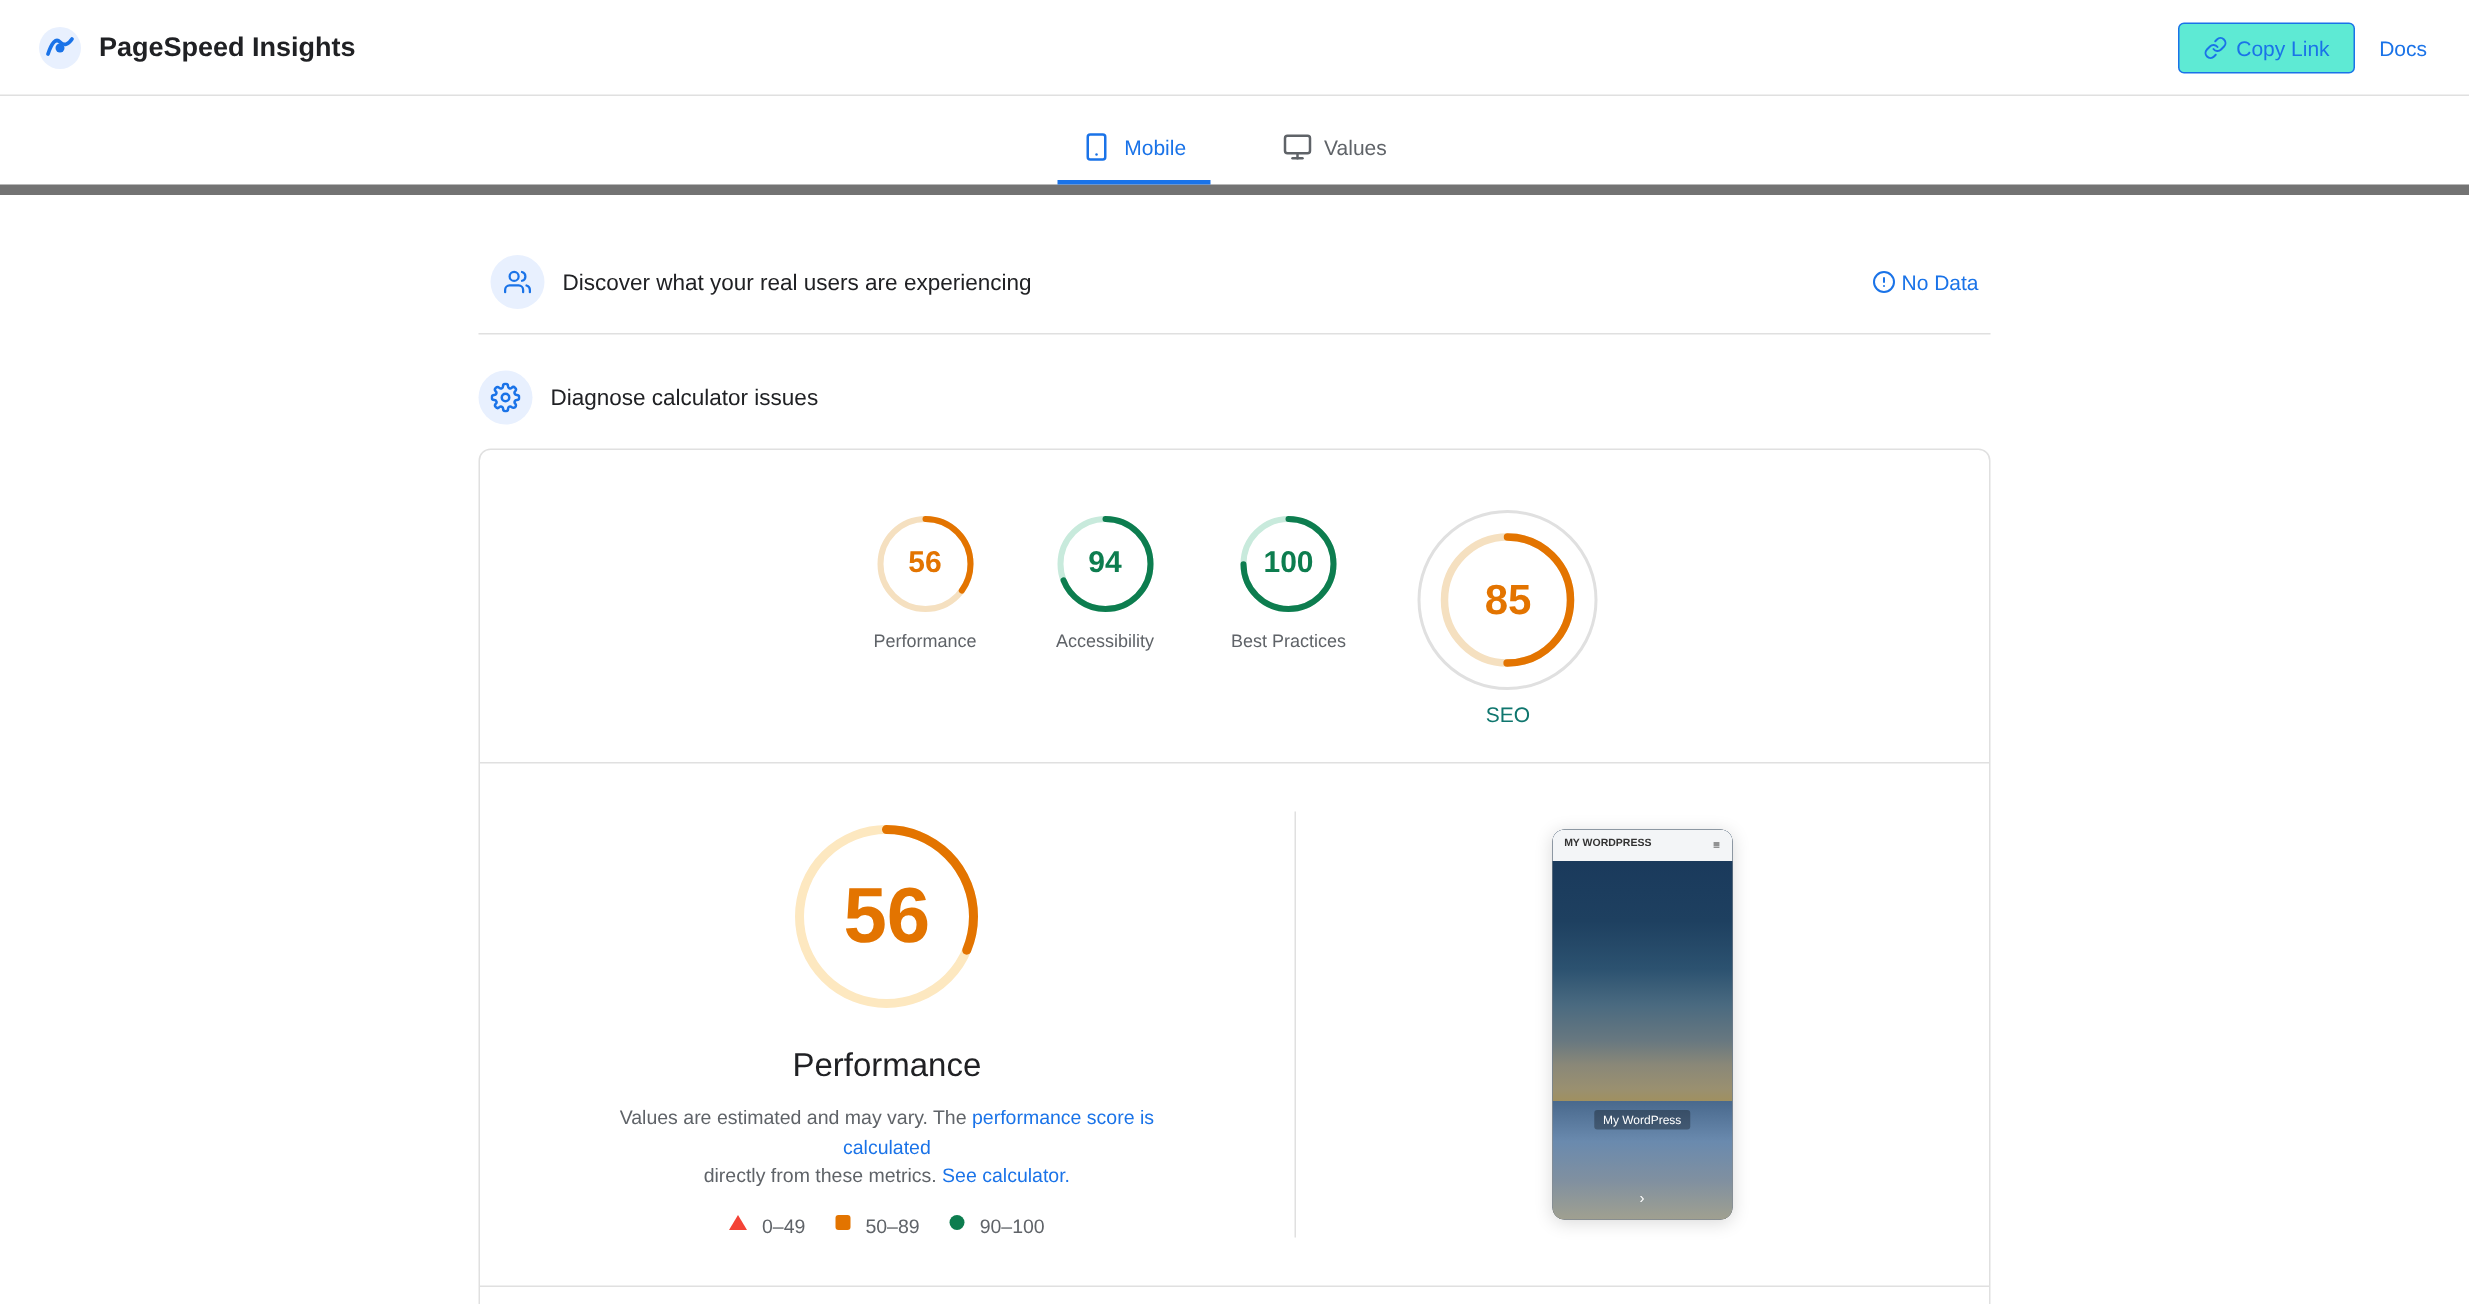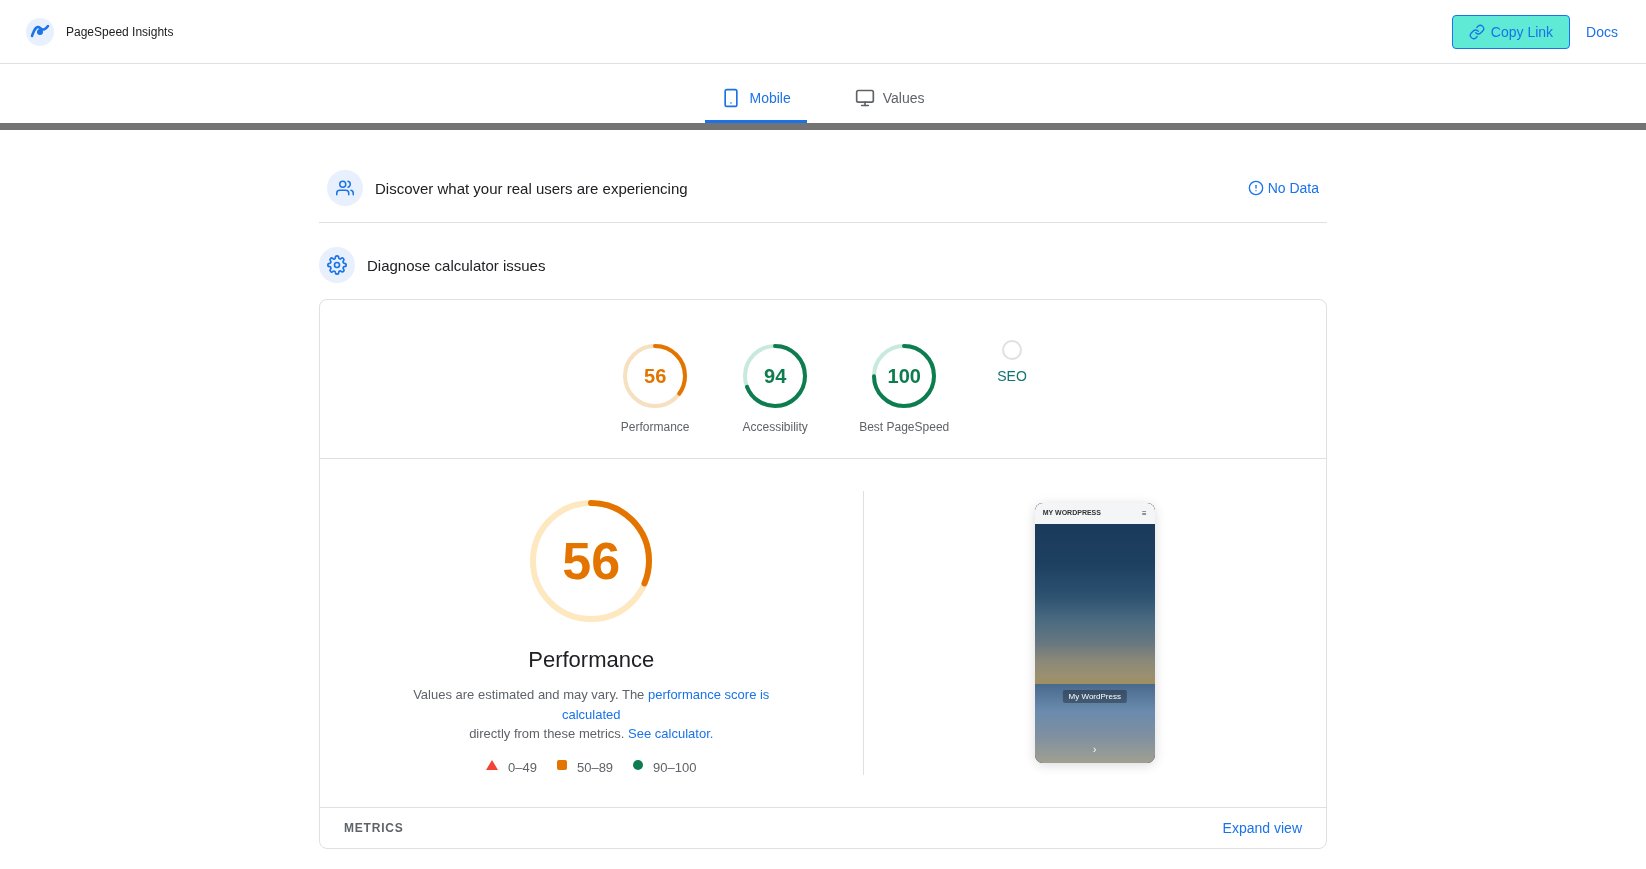--- a/index.html
+++ b/index.html
@@ -22,22 +22,22 @@
     .header-left {
       display: flex;
       align-items: center;
       gap: 10px;
     }
     .logo-icon {
       width: 32px;
       height: 32px;
     }
     .header-title {
-      font-size: 12px;
-      font-weight: 400;
+      font-size: 18px;
+      font-weight: 700;
       color: #202124;
     }
     .header-right {
       display: flex;
       align-items: center;
       gap: 12px;
     }
     .copy-link-btn {
       display: flex;
       align-items: center;
@@ -474,26 +474,33 @@
         </div>
 
         <div class="score-item">
           <div class="score-circle-wrap">
             <svg width="72" height="72" viewBox="0 0 72 72">
               <circle cx="36" cy="36" r="30" fill="none" stroke="#c8eadc" stroke-width="4"></circle>
               <circle cx="36" cy="36" r="30" fill="none" stroke="#0d7d4f" stroke-width="4" stroke-dasharray="188 188" stroke-dashoffset="47" stroke-linecap="round" transform="rotate(-90 36 36)"></circle>
             </svg>
             <span class="score-number" style="color:#0d7d4f">100</span>
           </div>
-          <span class="score-label">Best PageSpeed</span>
+          <span class="score-label">Best Practices</span>
         </div>
 
         <div class="score-item" style="position:relative;">
           <div style="position:relative; padding: 10px;">
             <div style="position:absolute; top:0; left:0; right:0; bottom:0; border-radius:50%; border:2px solid #e0e0e0; pointer-events:none;"></div>
+            <div class="score-circle-wrap large">
+              <svg width="100" height="100" viewBox="0 0 100 100">
+                <circle cx="50" cy="50" r="42" fill="none" stroke="#f5e0c0" stroke-width="5"></circle>
+                <circle cx="50" cy="50" r="42" fill="none" stroke="#e37400" stroke-width="5" stroke-dasharray="198 264" stroke-dashoffset="66" stroke-linecap="round" transform="rotate(-90 50 50)"></circle>
+              </svg>
+              <span class="score-number large" style="color:#e37400">85</span>
+            </div>
           </div>
           <span class="score-label large">SEO</span>
         </div>
 
       </div>
 
       <div class="perf-detail">
 
         <div class="perf-left">
 

